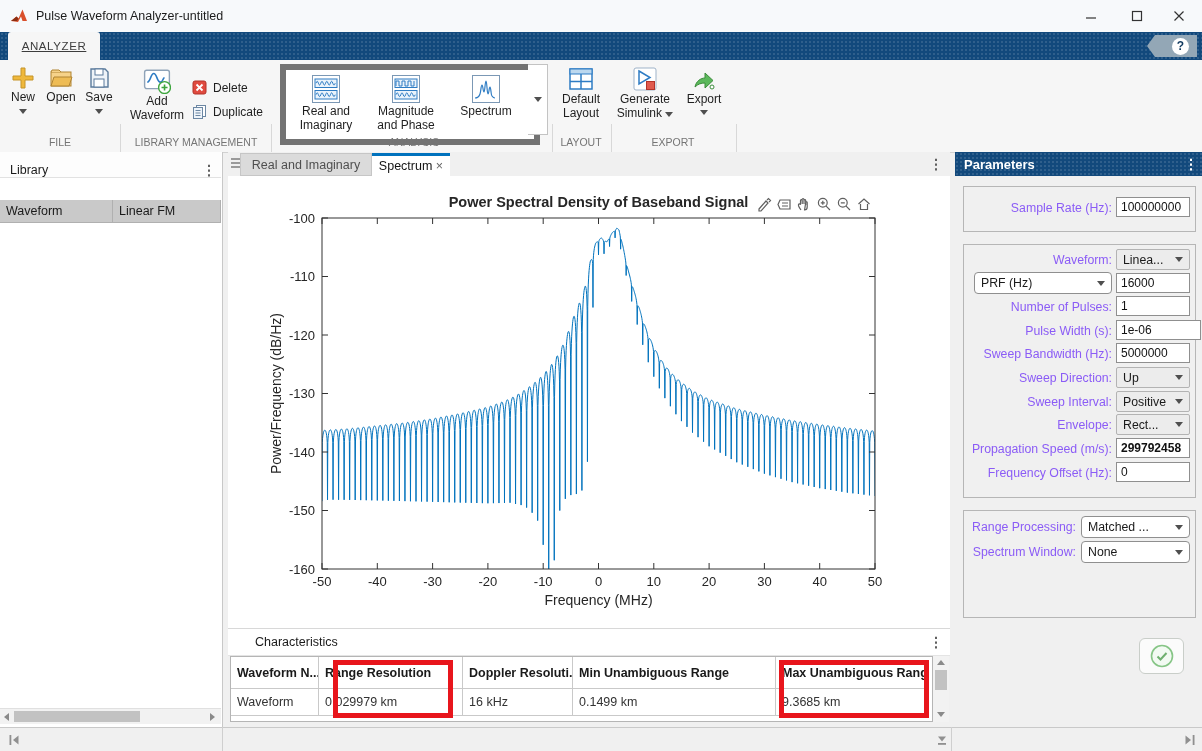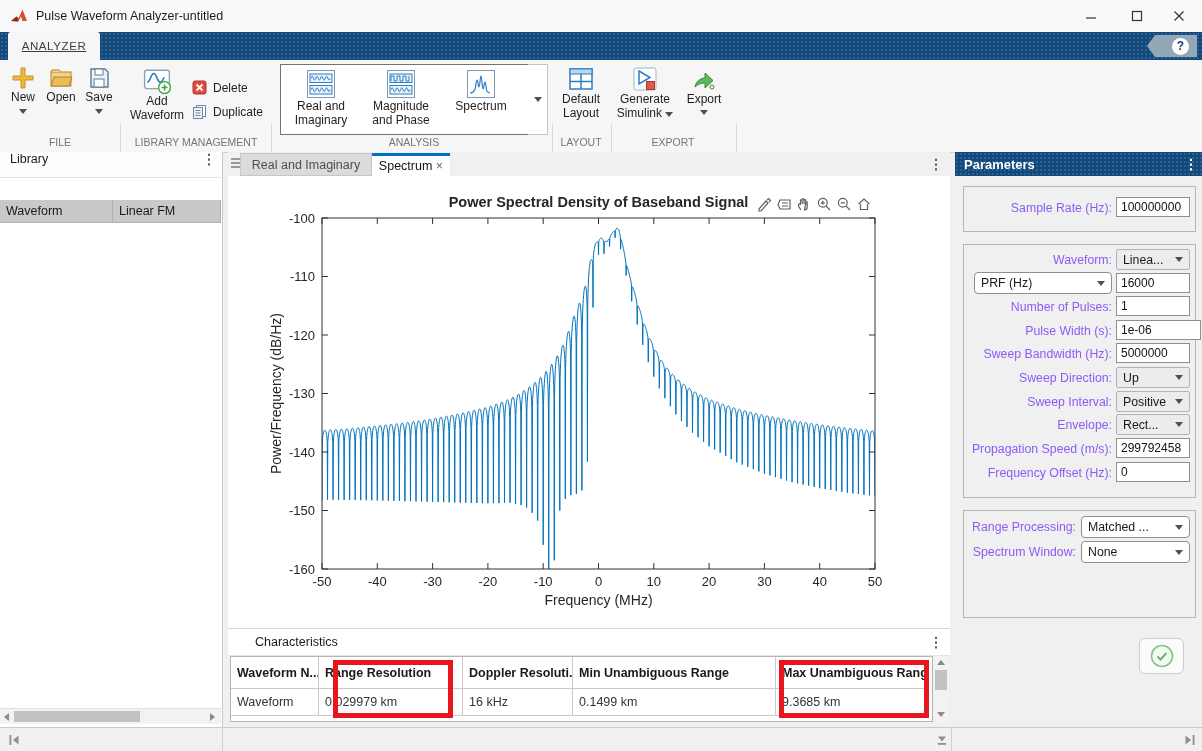--- a/index.html
+++ b/index.html
@@ -18,32 +18,32 @@
   .help-tag{left:1147px;top:35px;width:50px;height:22px;background:#93a7b6;
             clip-path:polygon(16% 0,100% 0,100% 100%,16% 100%,0 50%);display:flex;align-items:center;justify-content:flex-end;}
   .help-circle{width:17px;height:17px;border-radius:50%;background:#fff;color:#10395f;font-weight:bold;font-size:12px;
                display:flex;align-items:center;justify-content:center;margin-right:8px;}
   
   .toolstrip{left:0;top:60px;width:1202px;height:92px;background:#f6f6f6;border-bottom:1px solid #d1d1d1;}
   .vsep{top:64px;width:1px;height:84px;background:#d8d8d8;}
   .grp-label{top:76px;height:13px;font-size:10.5px;color:#757575;text-align:center;}
   .btn-label{font-size:12px;color:#1f1f1f;text-align:center;line-height:14px;}
   .caret{display:inline-block;width:0;height:0;border-left:4px solid transparent;border-right:4px solid transparent;border-top:5px solid #4f4f4f;}
-  .gallery{left:280px;top:4px;width:248px;height:69px;background:#fff;border:1px solid #737373;display:flex;}
+  .gallery{left:280px;top:4px;width:248px;height:69px;background:#fff;border:6px solid #737373;display:flex;}
   .gal-item{width:80px;display:flex;flex-direction:column;align-items:center;padding-top:4px;cursor:pointer;}
   .gal-drop{left:528px;top:4px;width:19px;height:69px;background:#fff;border:1px solid #c3c3c3;border-left:none;
             display:flex;align-items:center;justify-content:center;cursor:pointer;}
   .tool-item{display:flex;flex-direction:column;align-items:center;cursor:pointer;}
   
   .panel-hd-dark{background:#12497c;background-image:radial-gradient(rgba(255,255,255,.12) 1px,transparent 1px);background-size:4px 4px;
                  color:#fff;font-weight:bold;font-size:13px;display:flex;align-items:center;}
   .kebab{font-size:14px;font-weight:bold;color:#5f5f5f;cursor:pointer;line-height:14px;}
   
   .library{left:0;top:152px;width:222px;height:575px;background:#fff;border-right:1px solid #c8c8c8;}
-  .lib-hd{left:0;top:0;width:221px;height:25px;background:#fdfdfd;border-bottom:1px solid #e2e2e2;display:flex;align-items:flex-start;}
+  .lib-hd{left:0;top:0;width:221px;height:25px;background:#fdfdfd;border-bottom:1px solid #e2e2e2;display:flex;align-items:flex-end;}
   .lib-row{display:flex;width:221px;}
   .lib-cell{box-sizing:border-box;padding:4px 6px;border-right:1px solid #b0b0b0;border-bottom:1px solid #b0b0b0;}
   
   .sb-track{background:#f2f2f2;}
   .sb-thumb{background:#c2c2c2;}
   .arr{width:0;height:0;display:inline-block;}
   .arr-left{border-top:4px solid transparent;border-bottom:4px solid transparent;border-right:5px solid #8a8a8a;}
   .arr-right{border-top:4px solid transparent;border-bottom:4px solid transparent;border-left:5px solid #8a8a8a;}
   .arr-up{border-left:4px solid transparent;border-right:4px solid transparent;border-bottom:5px solid #8a8a8a;}
   .arr-down{border-left:4px solid transparent;border-right:4px solid transparent;border-top:5px solid #8a8a8a;}
@@ -432,21 +432,21 @@
     <div class="dd dd-grey" style="left:161px;top:239px;width:74px;">
       <span class="txt">Positive</span>
         <span class="caret"></span>
     </div>
     <span class="p-label" style="top:266px;">Envelope:</span>
     <div class="dd dd-grey" style="left:161px;top:262px;width:74px;">
       <span class="txt">Rect...</span>
         <span class="caret"></span>
     </div>
     <span class="p-label" style="top:290px;">Propagation Speed (m/s):</span>
-    <input class="p-input" style="left: 161px; top: 286px; width: 74px;" value="299792458">
+    <input class="p-input" style="left: 161px; top: 286px; width: 74px; font-weight: bold;" value="299792458">
     <span class="p-label" style="top:314px;">Frequency Offset (Hz):</span>
     <input class="p-input" style="left: 161px; top: 310px; width: 74px;" value="0">
 
     <div class="pgroup" style="top:358px;height:108px;"></div>
     <span class="p-label" style="top:368px;width:121px;">Range Processing:</span>
     <div class="dd dd-white" style="left:126px;top:364px;width:109px;">
       <span class="txt">Matched ...</span>
         <span class="caret"></span>
     </div>
     <span class="p-label" style="top:393px;width:121px;">Spectrum Window:</span>

